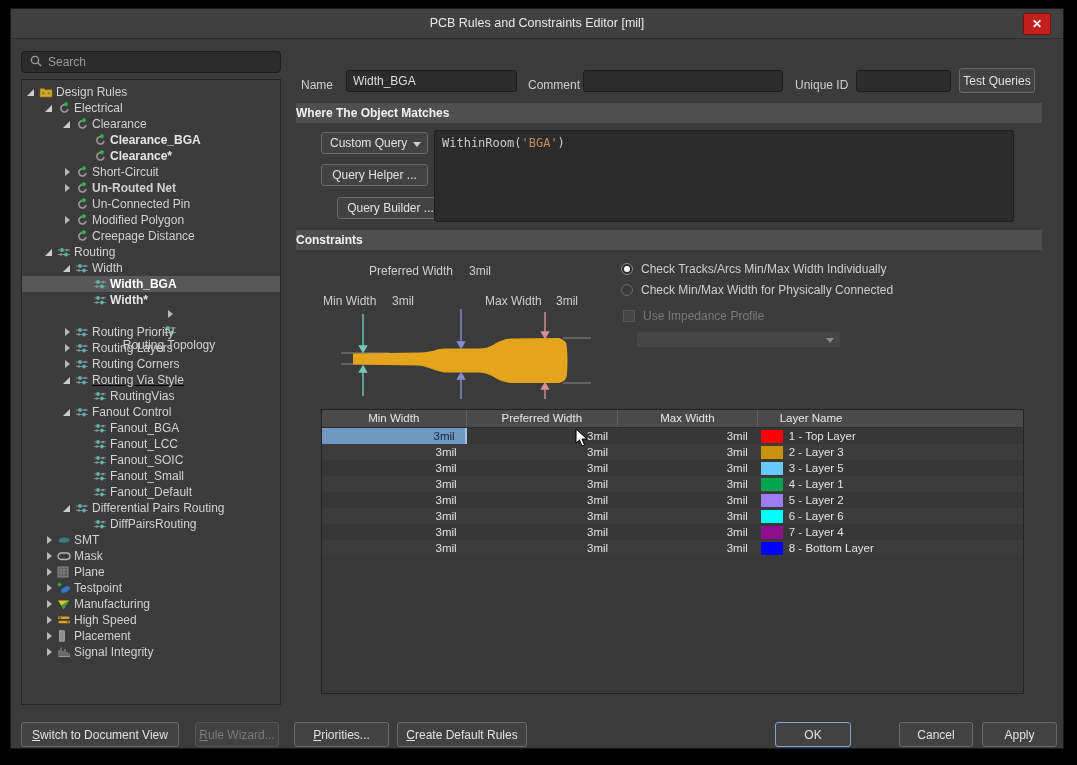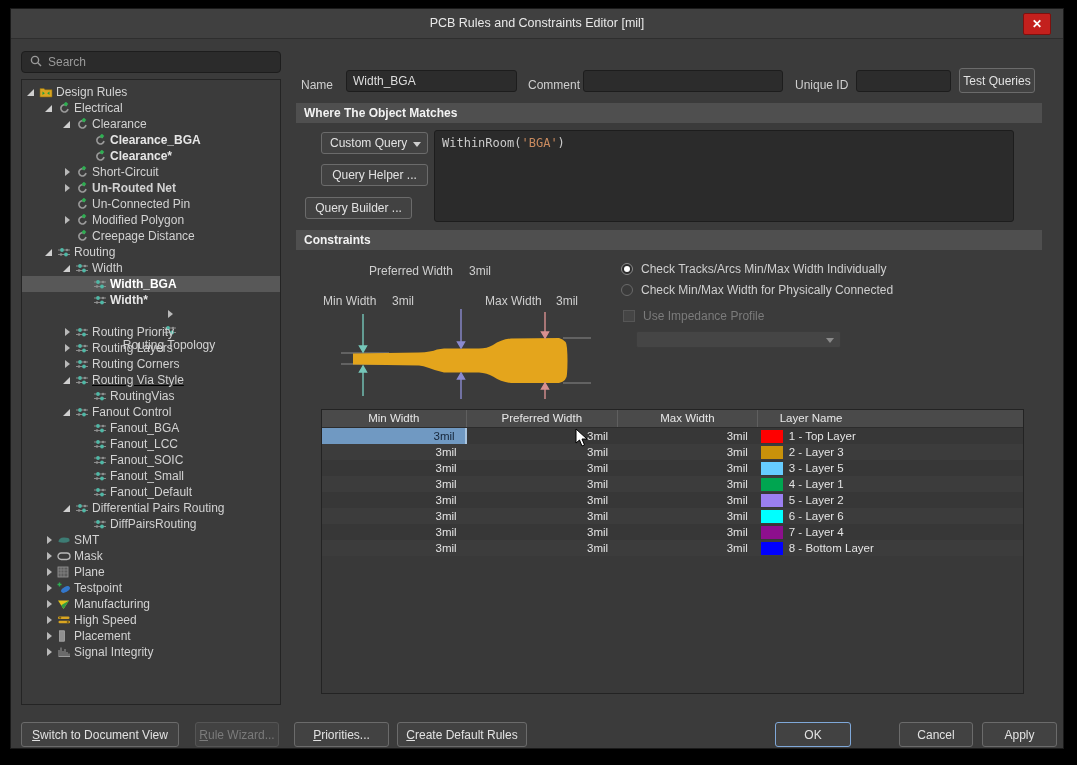--- a/index.html
+++ b/index.html
@@ -43,21 +43,21 @@
   .flabel { color:#cfcfcf; font-size:12px; }
   .tinput { background:#2c2c2c; border:1px solid #1d1d1d; border-radius:3px;
             color:#dedede; font-size:12px; padding:0 6px; font-family:"Liberation Sans",sans-serif; }
   .btn { background:#424242; border:1px solid #6b6b6b; border-radius:3px;
          color:#e2e2e2; font-size:12px; text-align:center; cursor:pointer;
          font-family:"Liberation Sans",sans-serif; }
   .btn:disabled, .btn.disabled { color:#7b7b7b; border-color:#555; }
   .btn.default { border:1px solid #7fa8d9; }
 
   .sechdr { position:absolute; left:285px; width:746px; height:20px; background:#4f4f4f;
-            color:#f2f2f2; font-size:12px; font-weight:bold; line-height:20px; padding-left:8px; }
+            color:#f2f2f2; font-size:12px; font-weight:bold; line-height:20px; }
 
   #querybox { position:absolute; left:423px; top:121px; width:580px; height:92px;
               background:#2b2b2b; border:1px solid #1d1d1d; border-radius:3px;
               font-family:"DejaVu Sans Mono", monospace; font-size:12px; padding:5px 7px;
               color:#cccccc; }
   #querybox .qstr { color:#c98a5e; }
 
   .dd-arrow { display:inline-block; border-top:5px solid #cfcfcf;
               border-left:4px solid transparent; border-right:4px solid transparent; }
 
@@ -559,21 +559,21 @@
   <input class="abs tinput" style="left: 845px; top: 61px; width: 95px; height: 22px;" value="">
   <button class="abs btn" style="left:948px; top:59px; width:76px; height:25px;">Test Queries</button>
 
   <div class="sechdr" style="top:94px;">Where The Object Matches</div>
 
   <button class="abs btn" style="left:310px; top:123px; width:107px; height:22px; text-align:left; padding-left:8px;">
     <span>Custom Query</span>
     <span class="dd-arrow" style="position:absolute; right:6px; top:9px;"></span>
   </button>
   <button class="abs btn" style="left:310px; top:155px; width:107px; height:22px;">Query Helper ...</button>
-  <button class="abs btn" style="left:294px; top:188px; width:107px; height:22px;">Query Builder ...</button>
+  <button class="abs btn" style="left:326px; top:188px; width:107px; height:22px;">Query Builder ...</button>
   <div id="querybox"><span>WithinRoom(</span><span class="qstr">'BGA'</span><span>)</span></div>
 
   <div class="sechdr" style="top:221px;">Constraints</div>
 
   <div class="abs clabel" style="left:358px; top:255px;">Preferred Width</div>
   <div class="abs clabel" style="left:458px; top:255px;">3mil</div>
   <div class="abs clabel" style="left:312px; top:285px;">Min Width</div>
   <div class="abs clabel" style="left:381px; top:285px;">3mil</div>
   <div class="abs clabel" style="left:474px; top:285px;">Max Width</div>
   <div class="abs clabel" style="left:545px; top:285px;">3mil</div>

